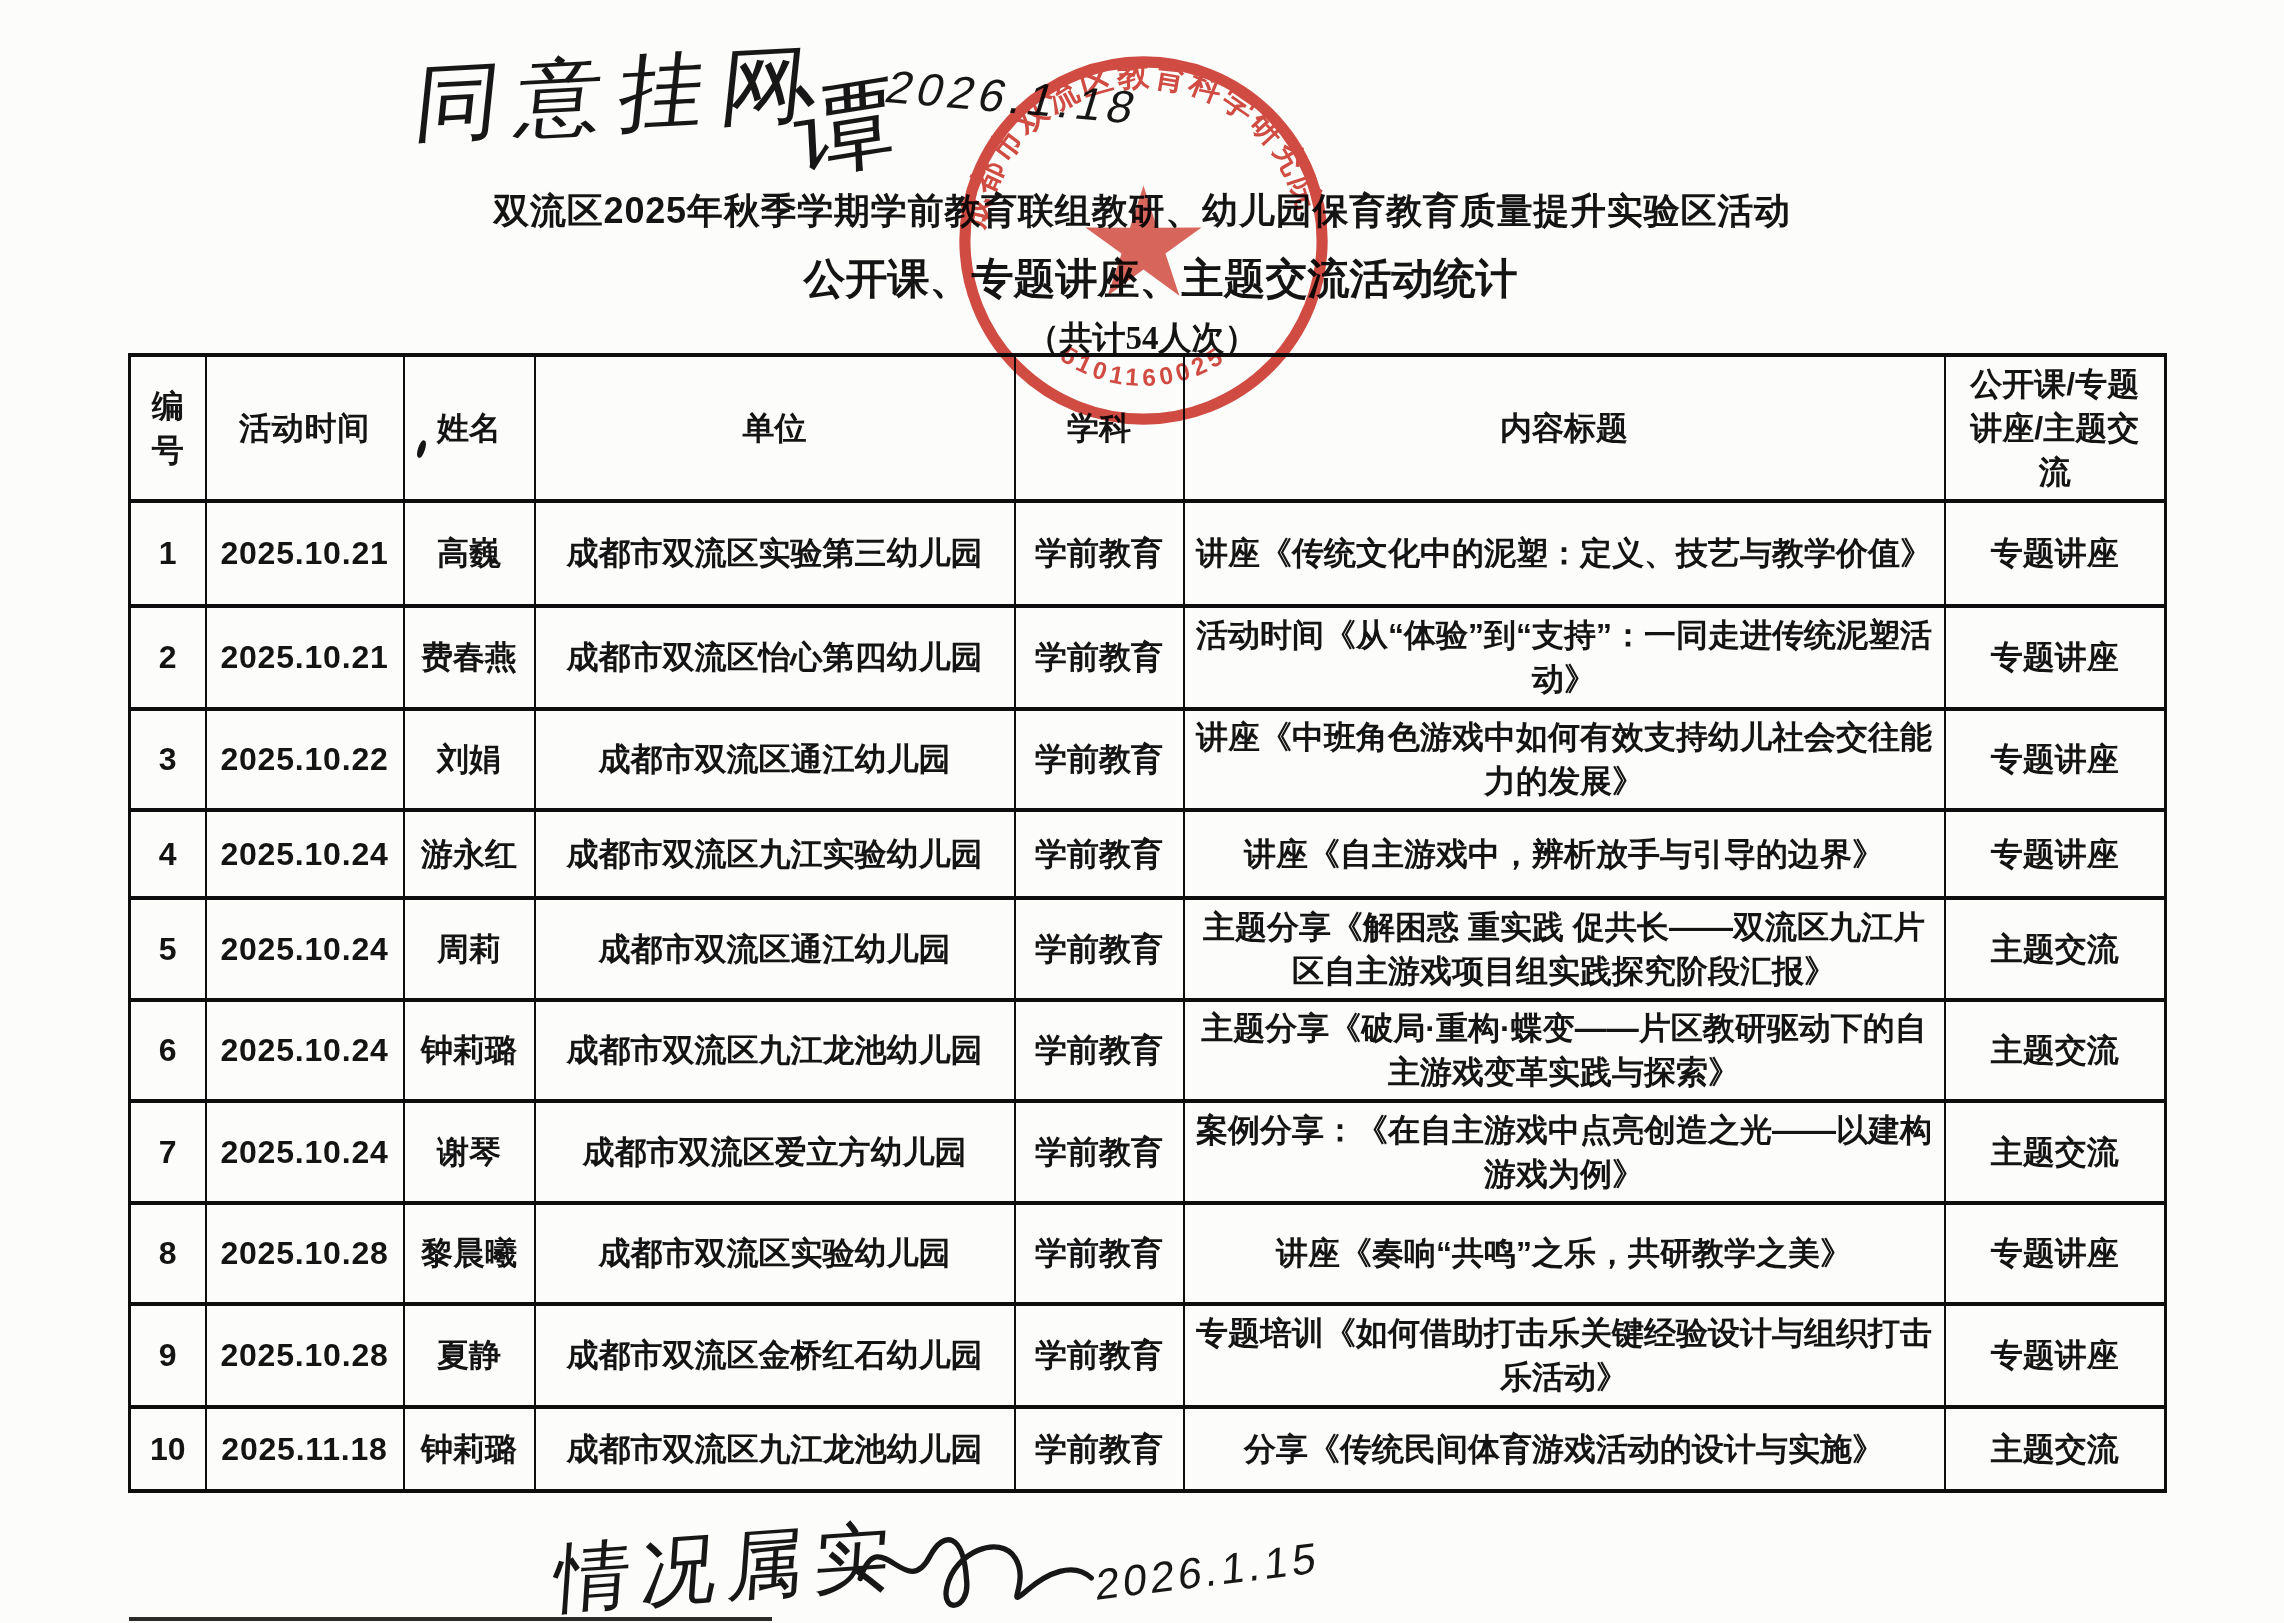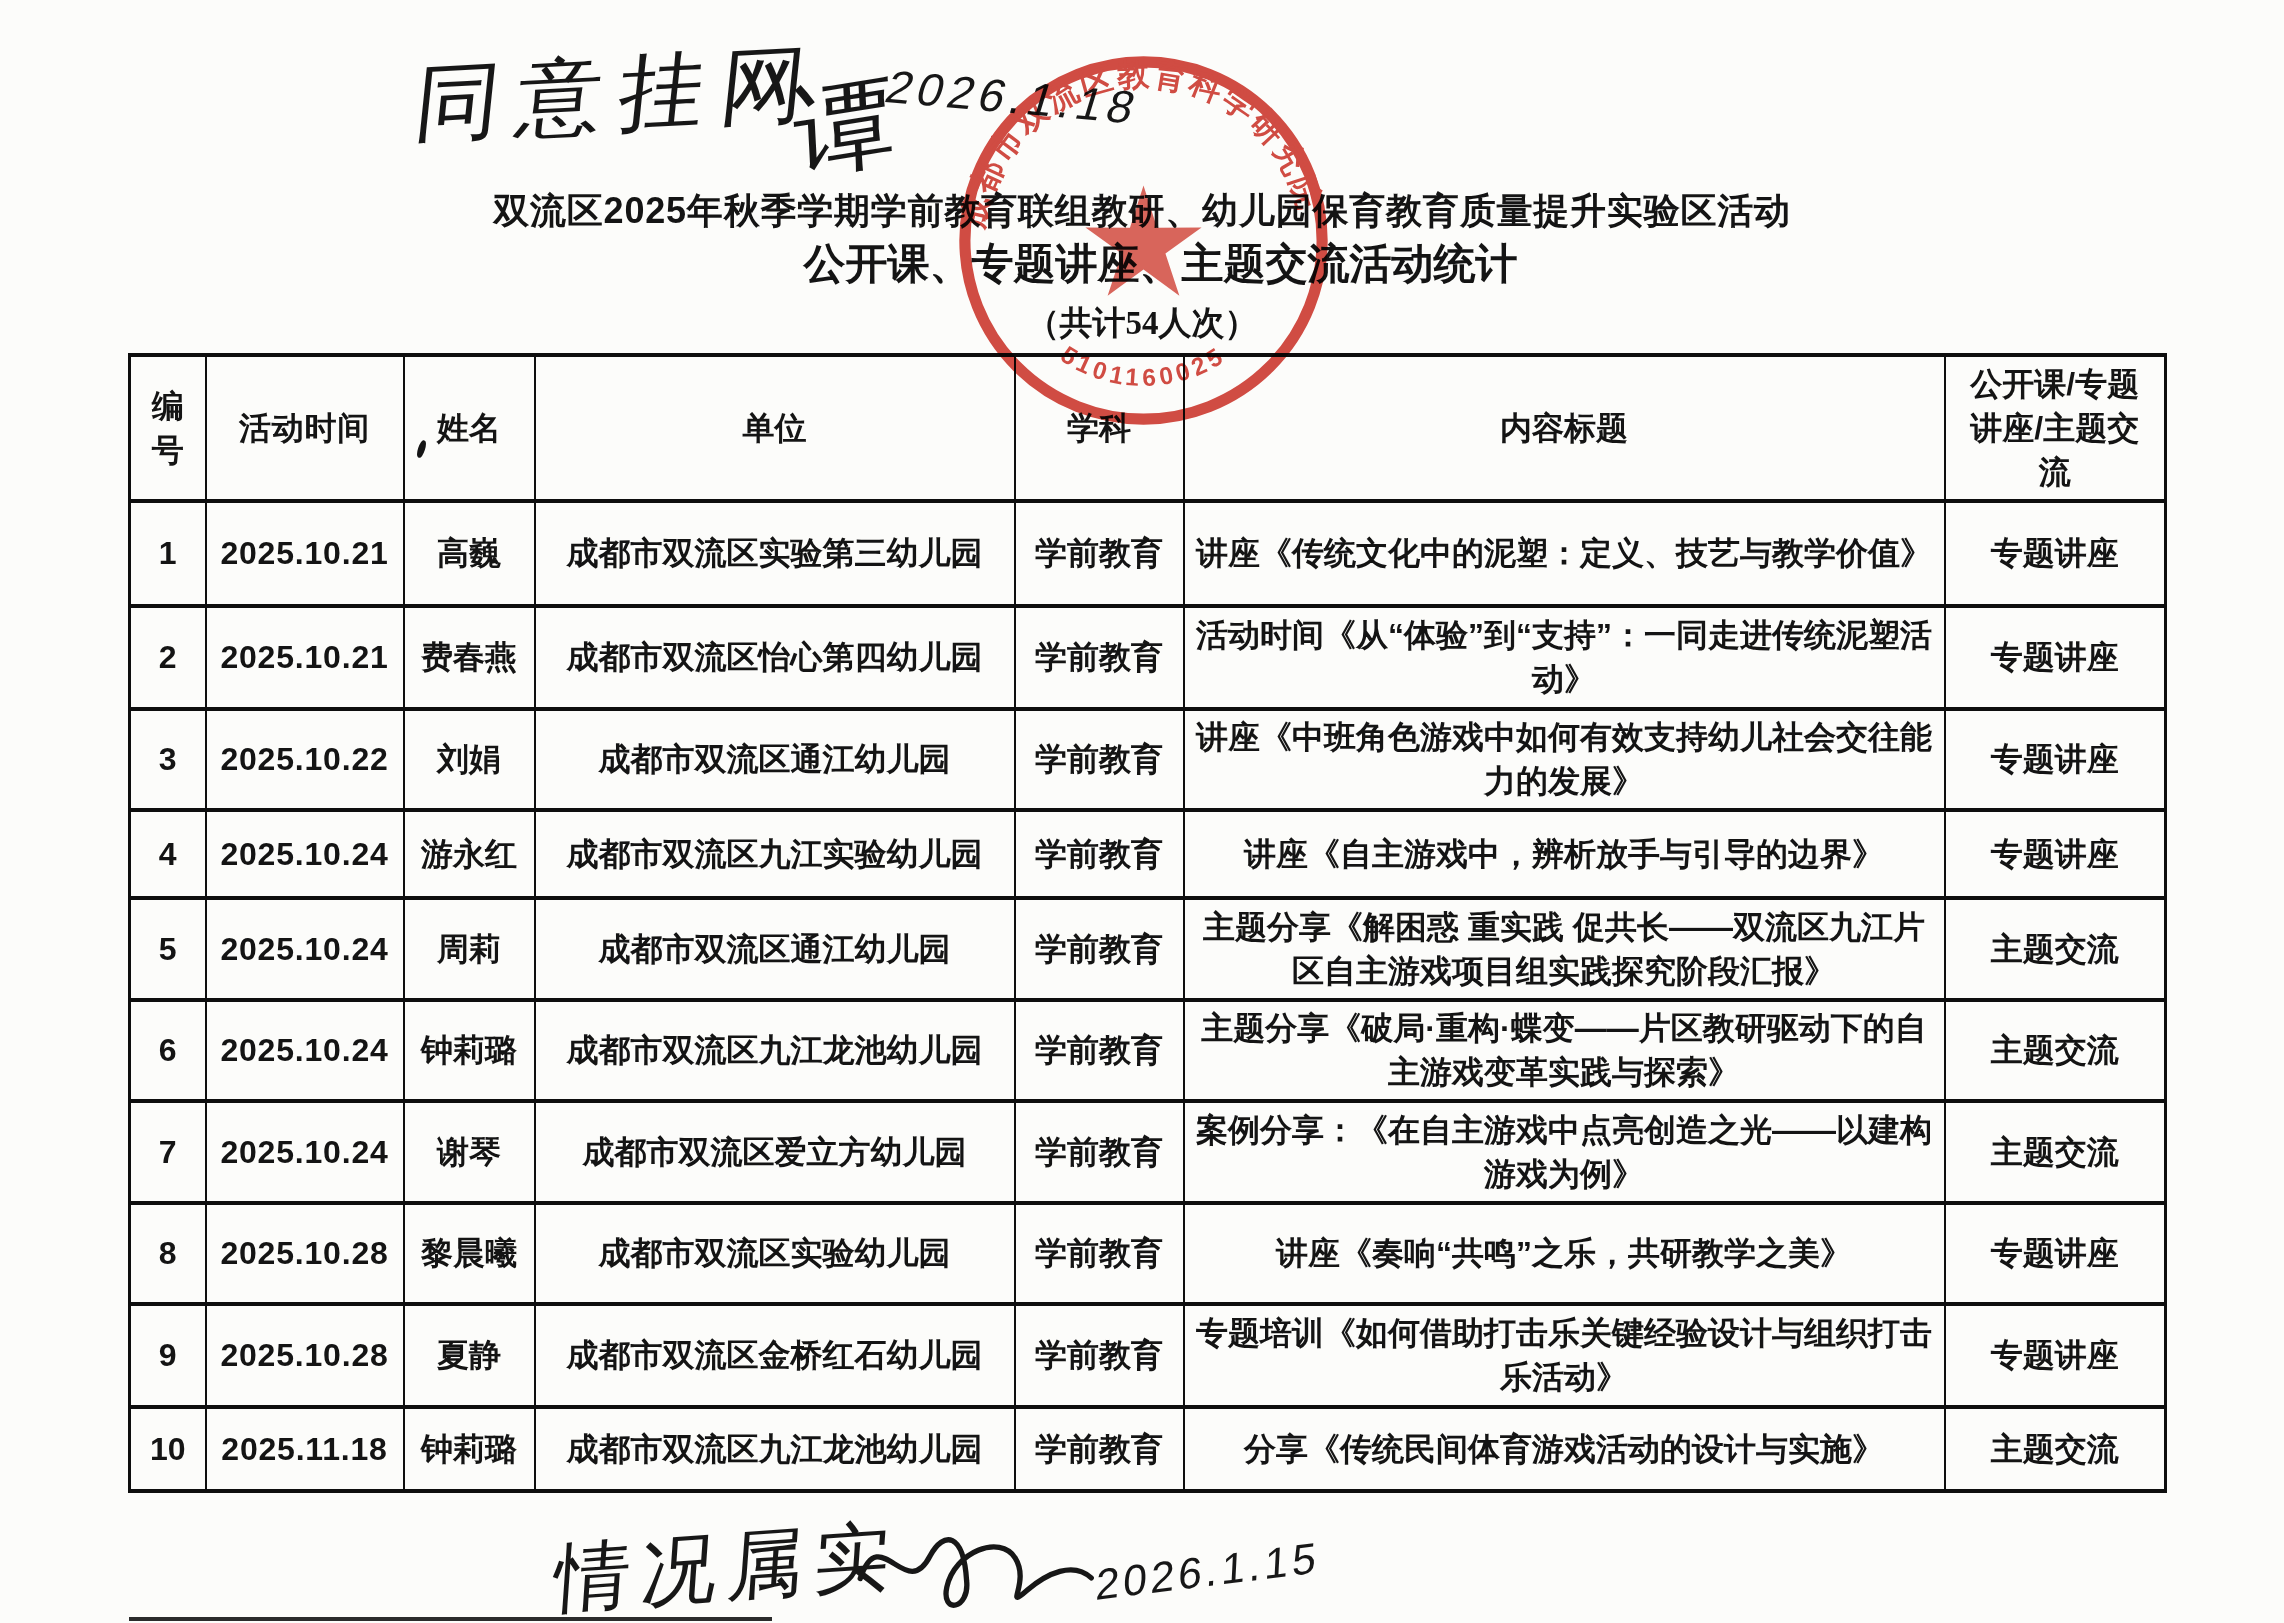--- a/index.html
+++ b/index.html
@@ -17,21 +17,21 @@
   .hw-top-date{left:887px; top:70px; font-size:46px; letter-spacing:5.3px;
     transform:rotate(5deg) skewX(-12deg); font-weight:400;}
   .hw-bot-text{left:554px; top:1517px; font-size:76px; letter-spacing:10.7px;
     transform:rotate(-4deg) skewX(-8deg); font-weight:400;}
   .hw-bot-date{left:1095px; top:1547px; font-size:43px; letter-spacing:3.8px;
     transform:rotate(-7deg) skewX(-10deg); font-weight:400;}
   .hw-flourish{position:absolute; left:851px; top:1514px;}
   
   .title-block{position:absolute; left:0; top:187px; width:2284px; text-align:center;}
   .t1{font-size:36px; font-weight:bold; letter-spacing:0.8px;}
-  .t2{font-size:42px; font-weight:bold; padding-left:37px;}
+  .t2{font-size:42px; font-weight:bold; margin-top:15px;padding-left:37px;}
   .t3{font-size:33px; font-weight:bold; margin-top:9px;font-family:Liberation Serif, serif;}
   
   .main-table{
     position:absolute; left:128px; top:353px; width:2036px;
     border-collapse:collapse; table-layout:fixed;
     border:3.8px solid #0e0e0e;
     padding-left:10px;
   }
   .main-table td{
     border:2.3px solid #0e0e0e; border-top-width:4.6px; border-bottom-width:4.6px;

